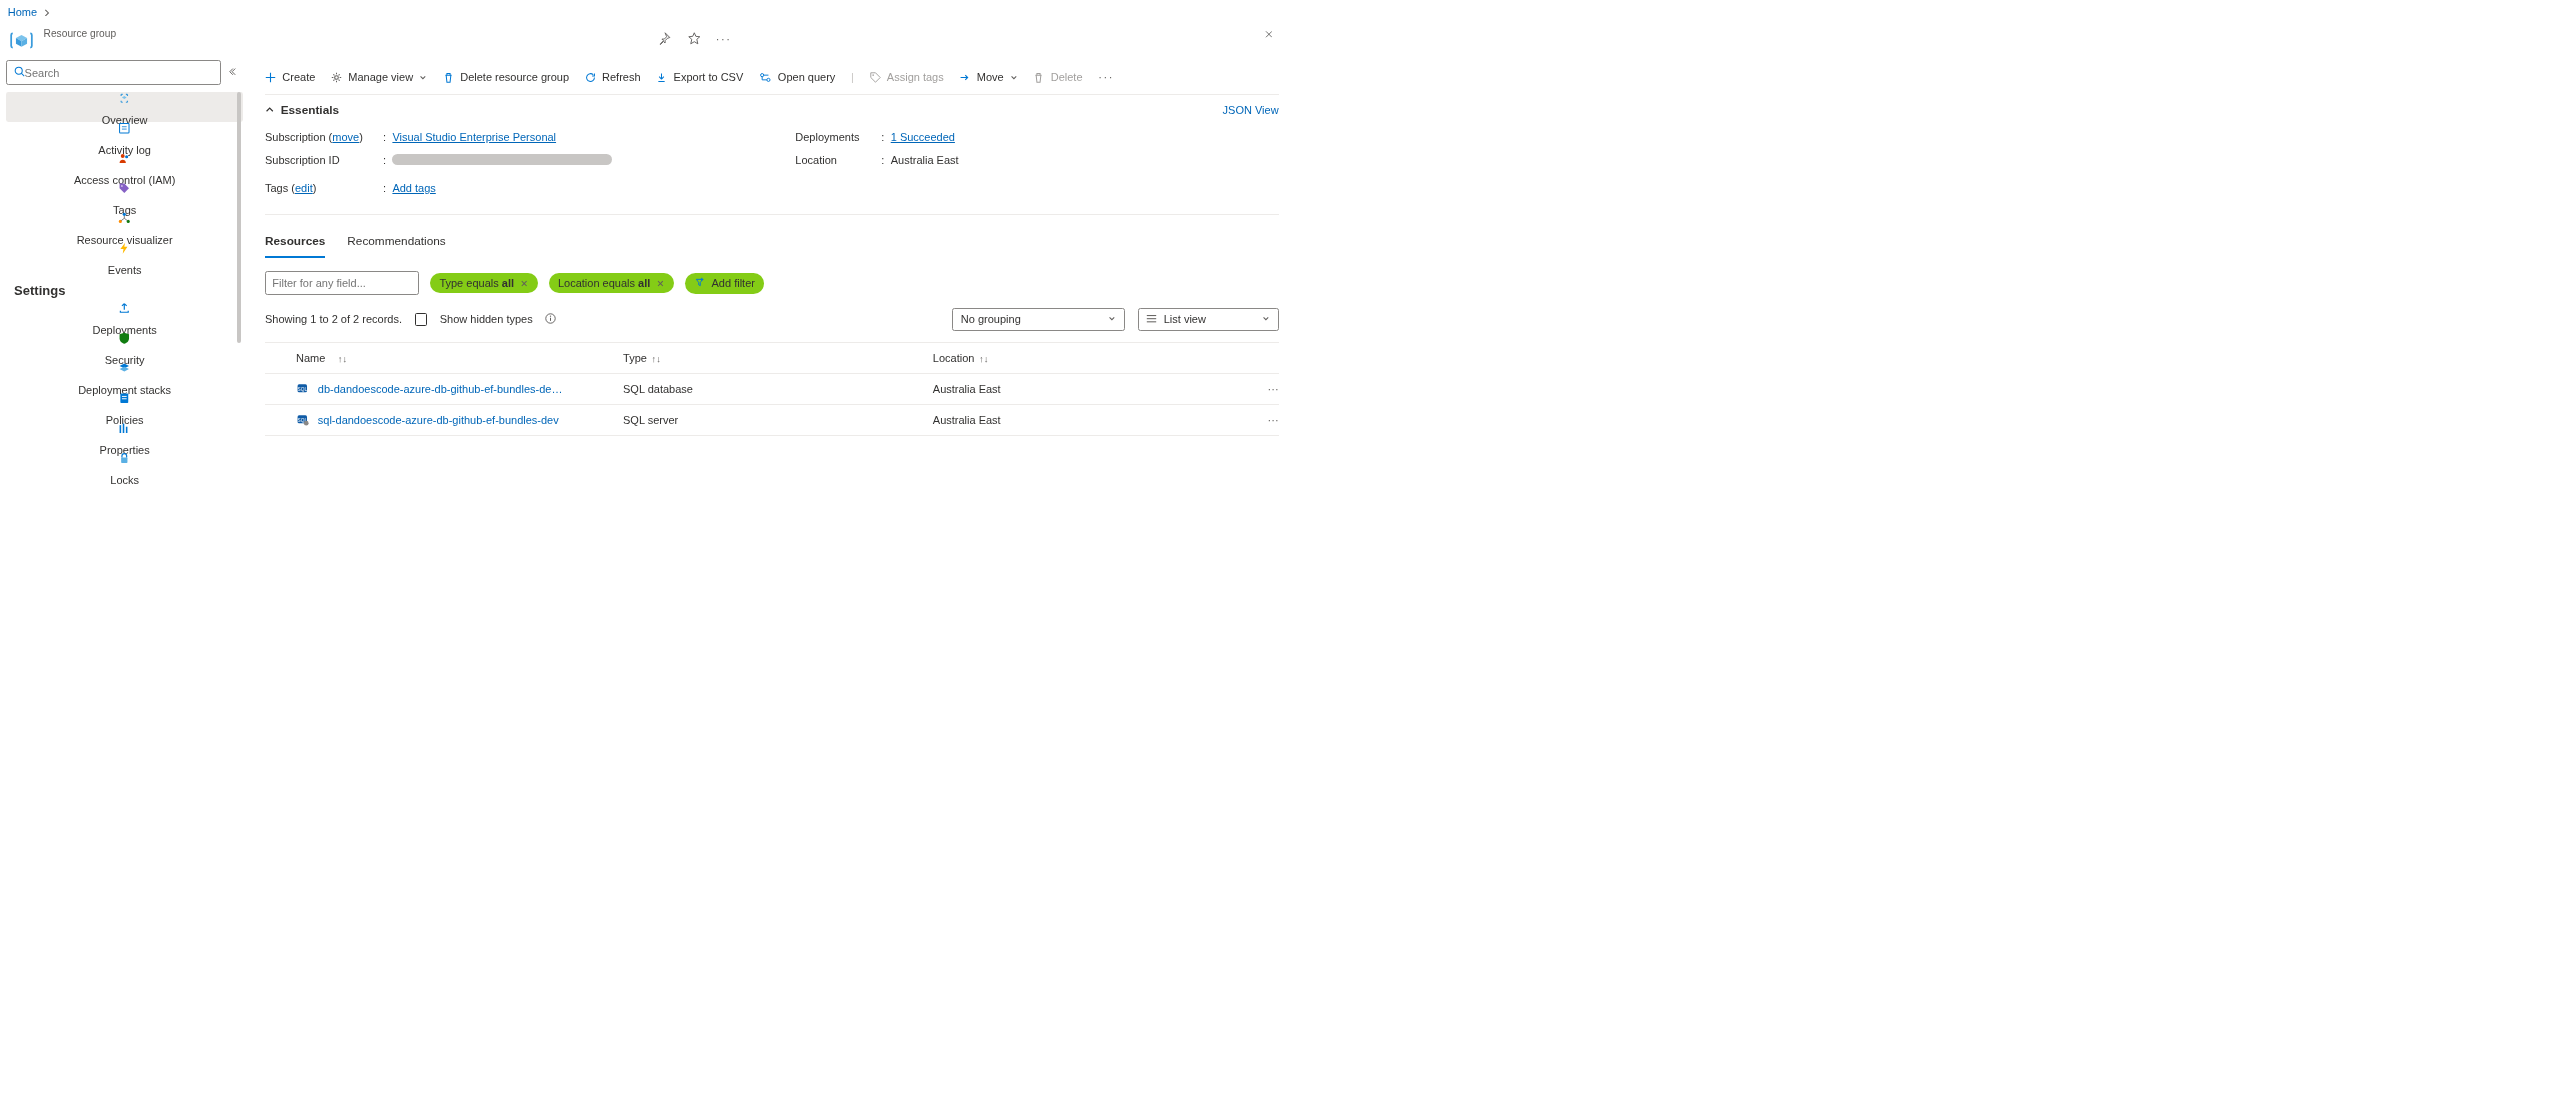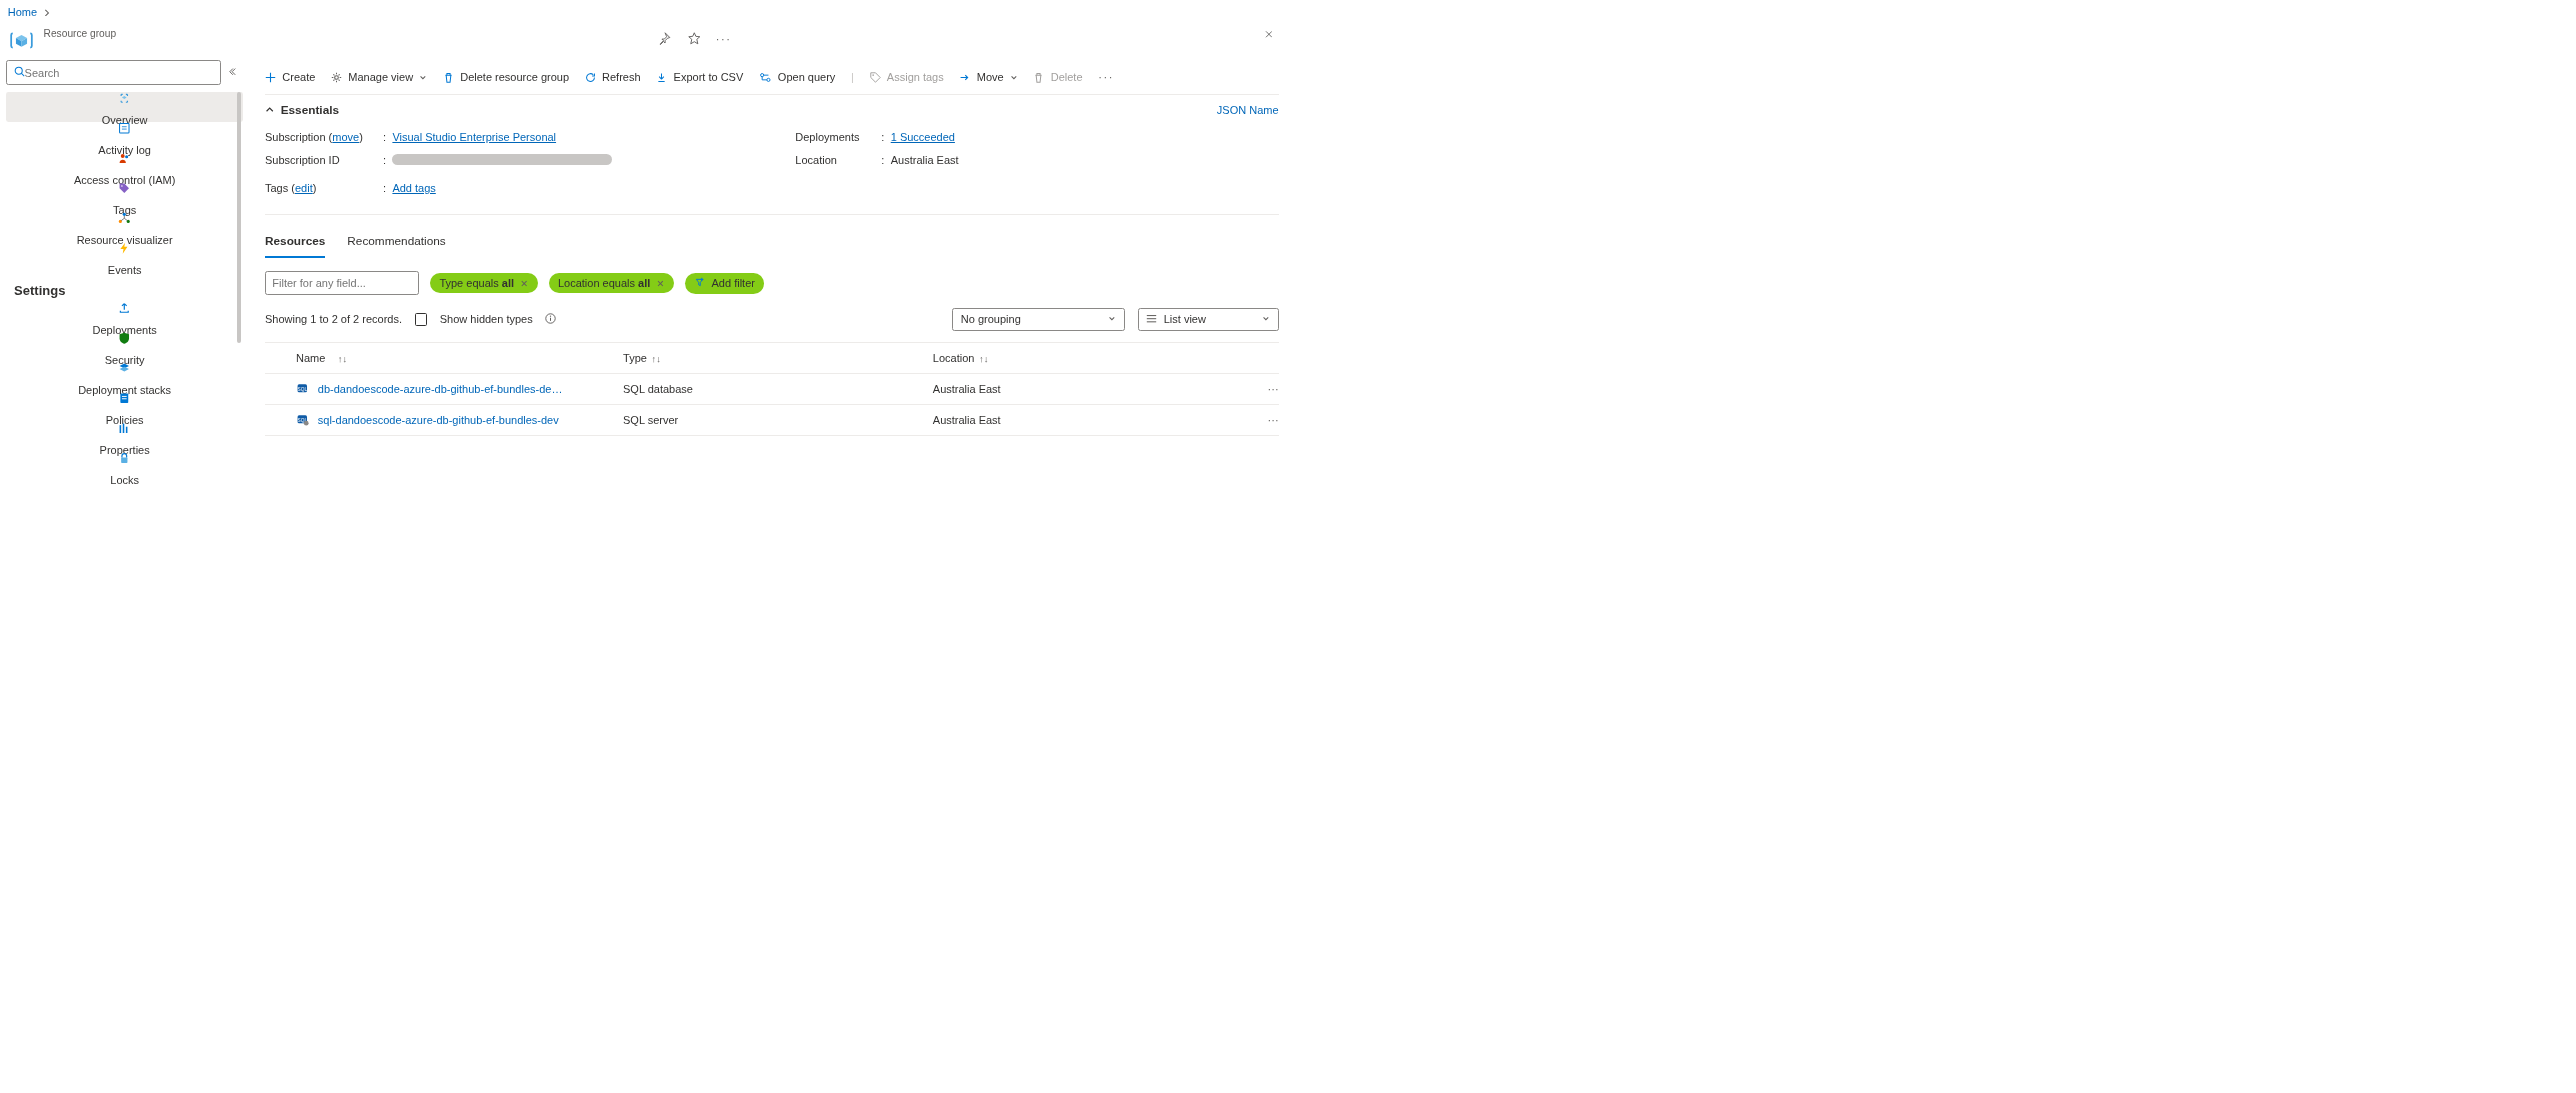--- a/index.html
+++ b/index.html
@@ -511,21 +511,21 @@
         <span>Delete</span>
       </span>
       <span class="tbtn" style="letter-spacing:1.6px;color:#605e5c;">···</span>
     </div>
 
     <div class="essentials-header">
       <span><svg width="9.4" height="9.4" viewBox="0 0 12 12">
             <path d="M2 8l4-4 4 4" stroke="#323130" stroke-width="1.5" fill="none"></path>
           </svg></span>
       <span>Essentials</span>
-      <a href="#" class="json-link">JSON Name</a>
+      <a href="#" class="json-link">JSON View</a>
     </div>
 
     <div class="essentials-grid">
       <div class="ess-col">
         <div class="ess-row">
           <span class="ess-label">
             <span>Subscription</span> (<a href="#" style="text-decoration:underline;">move</a>)
           </span>
           <span class="ess-colon">:</span>
           <span class="ess-value"><a href="#" style="text-decoration:underline;">Visual Studio Enterprise Personal</a></span>

